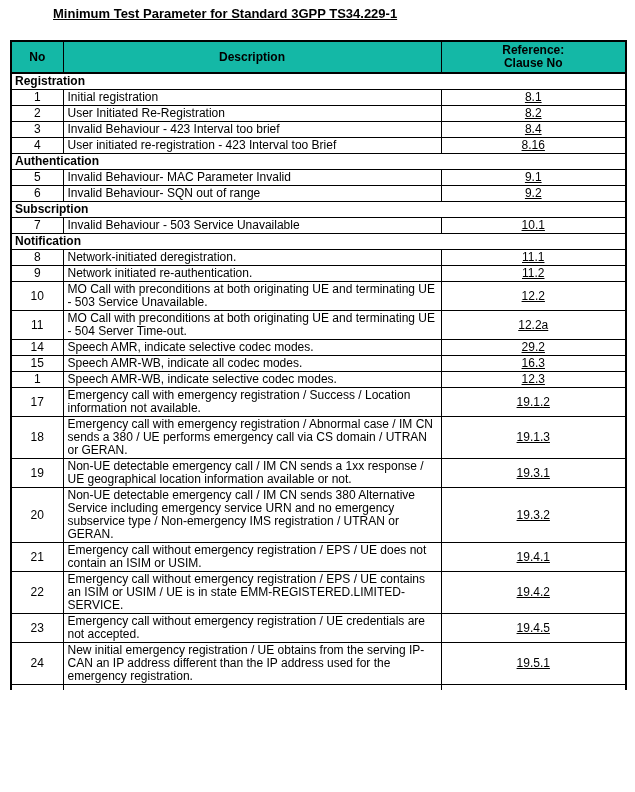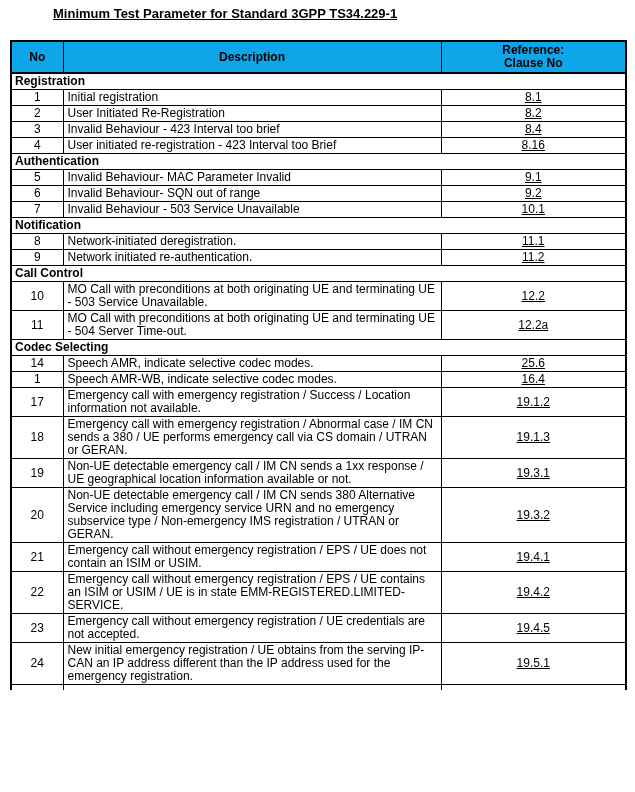--- a/index.html
+++ b/index.html
@@ -35,21 +35,21 @@
   }
   table.params th, table.params td {
     border: 1px solid #000000;
     font-size: 12px;
     line-height: 13px;
     padding: 1px 4px;
     vertical-align: middle;
     overflow: hidden;
   }
   table.params thead th {
-    background: #0ea5e9;
+    background: #14b8a6;
     font-weight: bold;
     text-align: center;
     padding: 2px 2px;
     border-bottom: 2px solid #000000;
   }
   .th-ref { white-space: pre-line; }
   td.no-cell { text-align: center; }
   td.clause-cell { text-align: center; text-decoration: underline; }
   tr.section-row td {
     font-weight: bold;
@@ -114,63 +114,65 @@
         <tr>
           <td class="no-cell">5</td>
           <td class="description-cell">Invalid Behaviour- MAC Parameter Invalid</td>
           <td class="clause-cell">9.1</td>
         </tr>
         <tr>
           <td class="no-cell">6</td>
           <td class="description-cell">Invalid Behaviour- SQN out of range</td>
           <td class="clause-cell">9.2</td>
         </tr>
+        <tr class="section-row">
+          <td colspan="3">Subscription</td>
+        </tr>
         <tr>
           <td class="no-cell">7</td>
           <td class="description-cell">Invalid Behaviour - 503 Service Unavailable</td>
           <td class="clause-cell">10.1</td>
         </tr>
         <tr class="section-row">
           <td colspan="3">Notification</td>
         </tr>
         <tr>
           <td class="no-cell">8</td>
           <td class="description-cell">Network-initiated deregistration.</td>
           <td class="clause-cell">11.1</td>
         </tr>
         <tr>
           <td class="no-cell">9</td>
           <td class="description-cell">Network initiated re-authentication.</td>
           <td class="clause-cell">11.2</td>
         </tr>
-        <tr class="section-row">
-          <td colspan="3">Call Control</td>
-        </tr>
         <tr>
           <td class="no-cell">10</td>
           <td class="description-cell">MO Call with preconditions at both originating UE and terminating UE - 503 Service Unavailable.</td>
           <td class="clause-cell">12.2</td>
         </tr>
         <tr>
           <td class="no-cell">11</td>
           <td class="description-cell">MO Call with preconditions at both originating UE and terminating UE - 504 Server Time-out.</td>
           <td class="clause-cell">12.2a</td>
         </tr>
-        <tr class="section-row">
-          <td colspan="3">Codec Selecting</td>
-        </tr>
         <tr>
           <td class="no-cell">14</td>
           <td class="description-cell">Speech AMR, indicate selective codec modes.</td>
-          <td class="clause-cell">25.6</td>
+          <td class="clause-cell">29.2</td>
+        </tr>
+        <tr>
+          <td class="no-cell">15</td>
+          <td class="description-cell">Speech AMR-WB, indicate all codec modes.</td>
+          <td class="clause-cell">16.3</td>
         </tr>
         <tr>
           <td class="no-cell">1</td>
           <td class="description-cell">Speech AMR-WB, indicate selective codec modes.</td>
-          <td class="clause-cell">16.4</td>
+          <td class="clause-cell">12.3</td>
         </tr>
         <tr>
           <td class="no-cell">17</td>
           <td class="description-cell">Emergency call with emergency registration / Success / Location information not available.</td>
           <td class="clause-cell">19.1.2</td>
         </tr>
         <tr>
           <td class="no-cell">18</td>
           <td class="description-cell">Emergency call with emergency registration / Abnormal case / IM CN sends a 380 / UE performs emergency call via CS domain / UTRAN or GERAN.</td>
           <td class="clause-cell">19.1.3</td>

